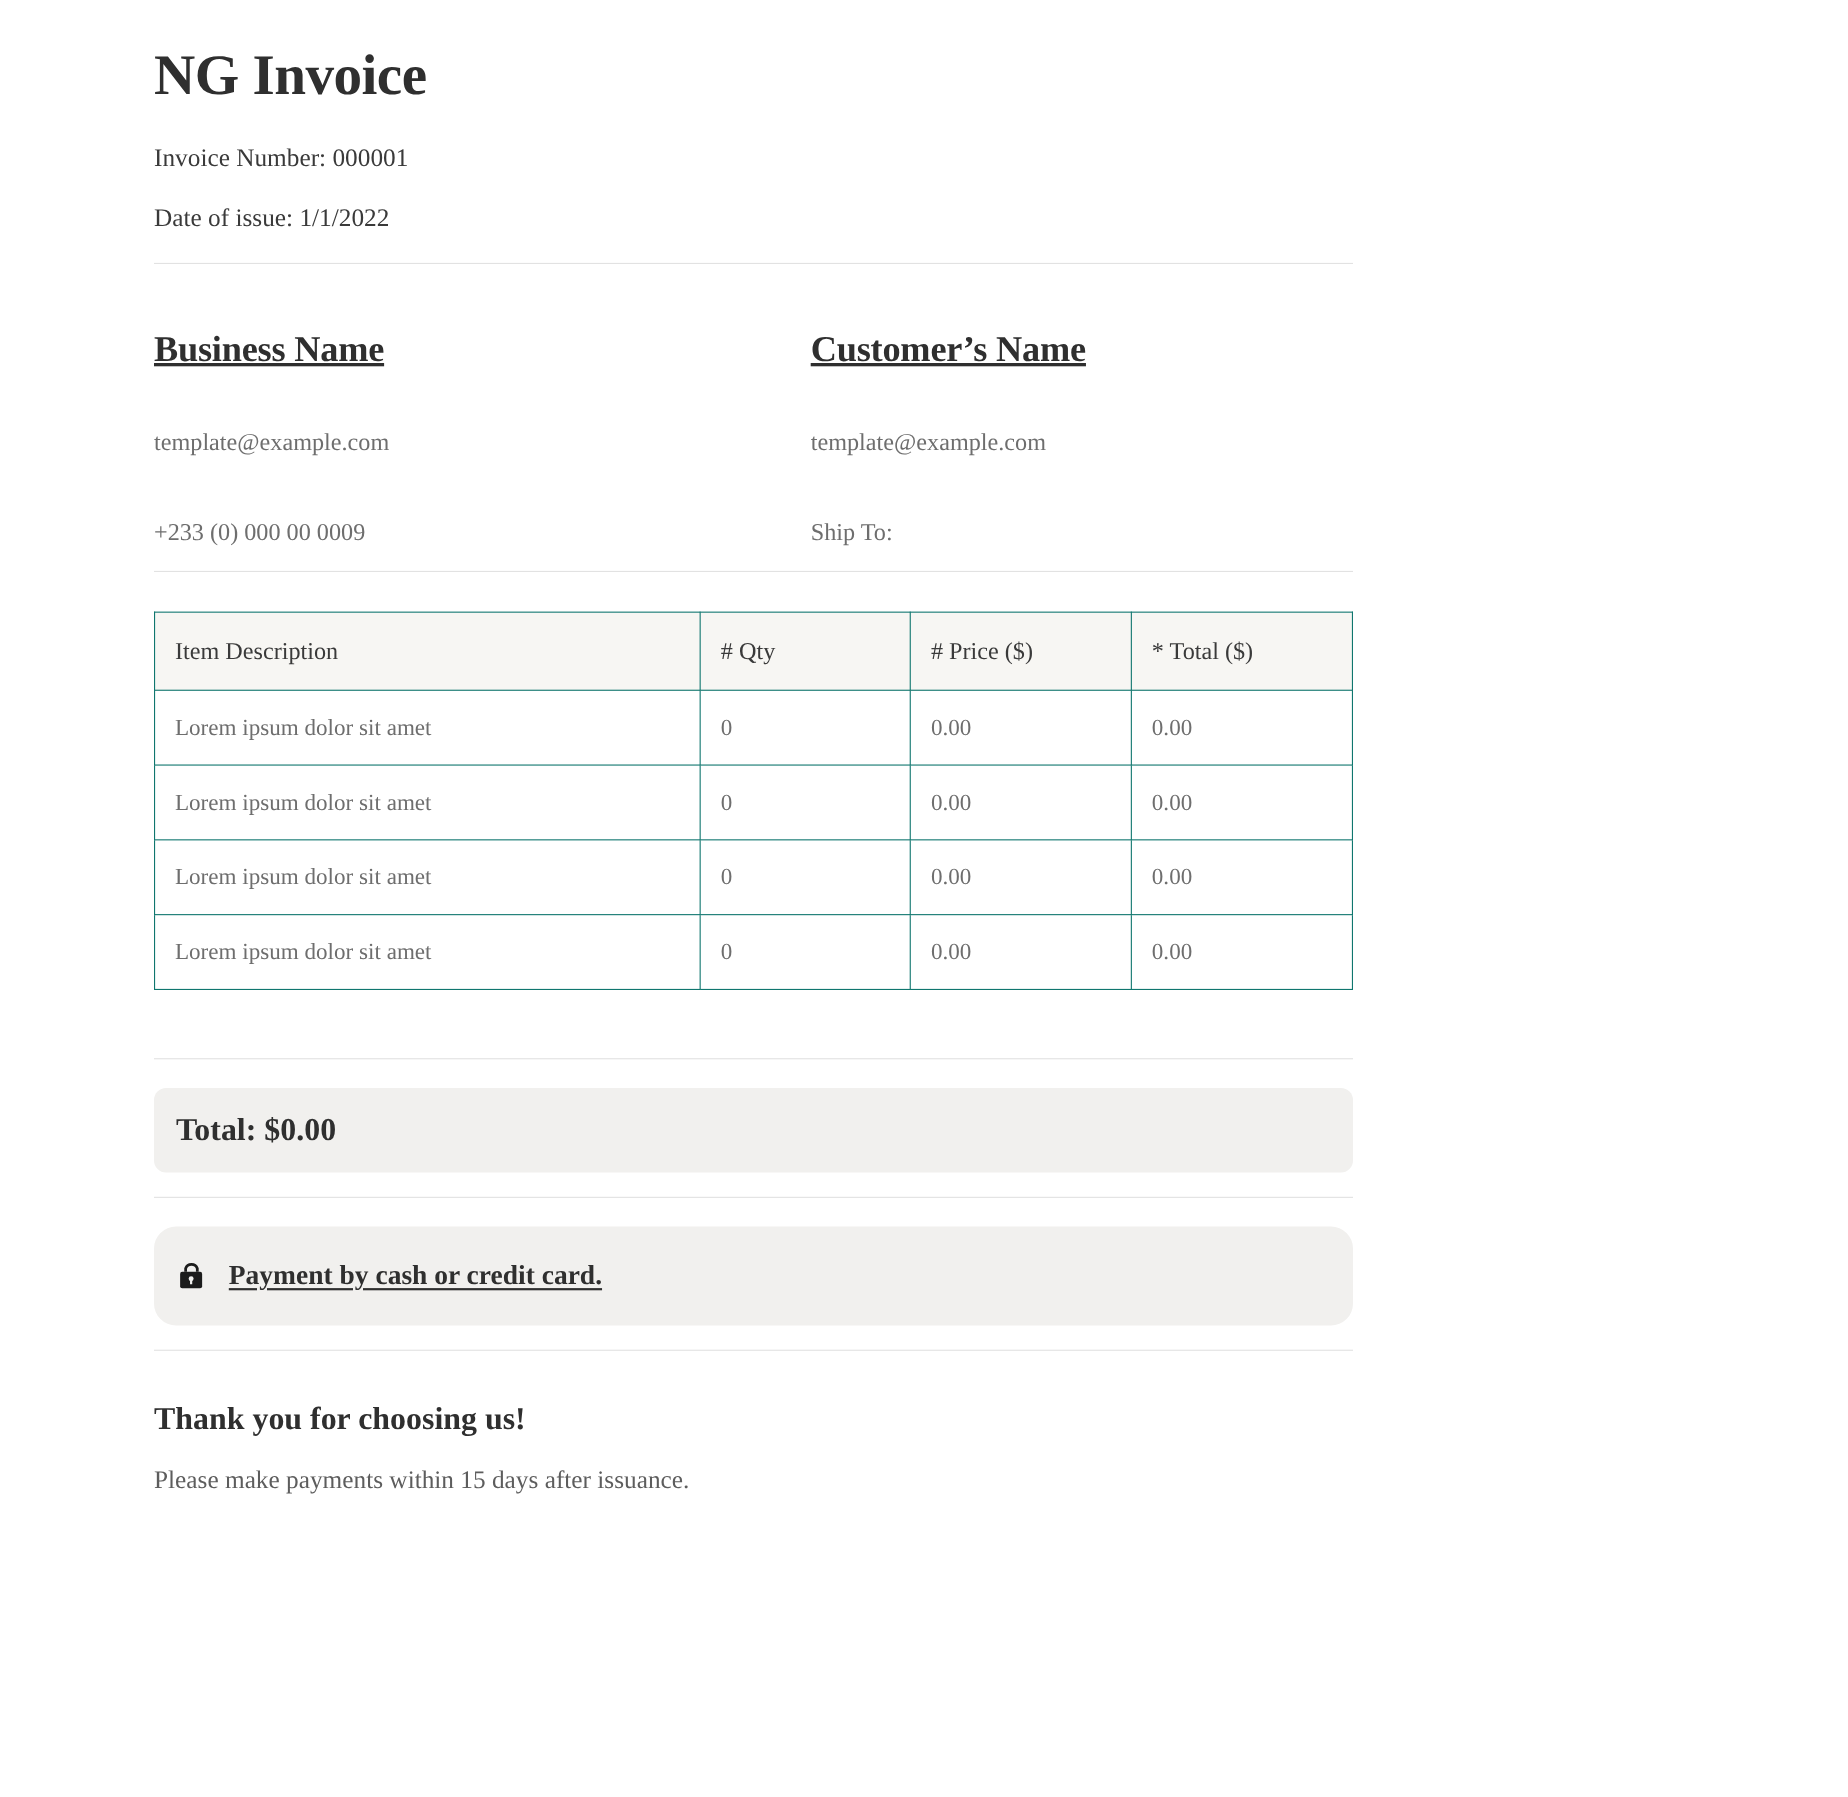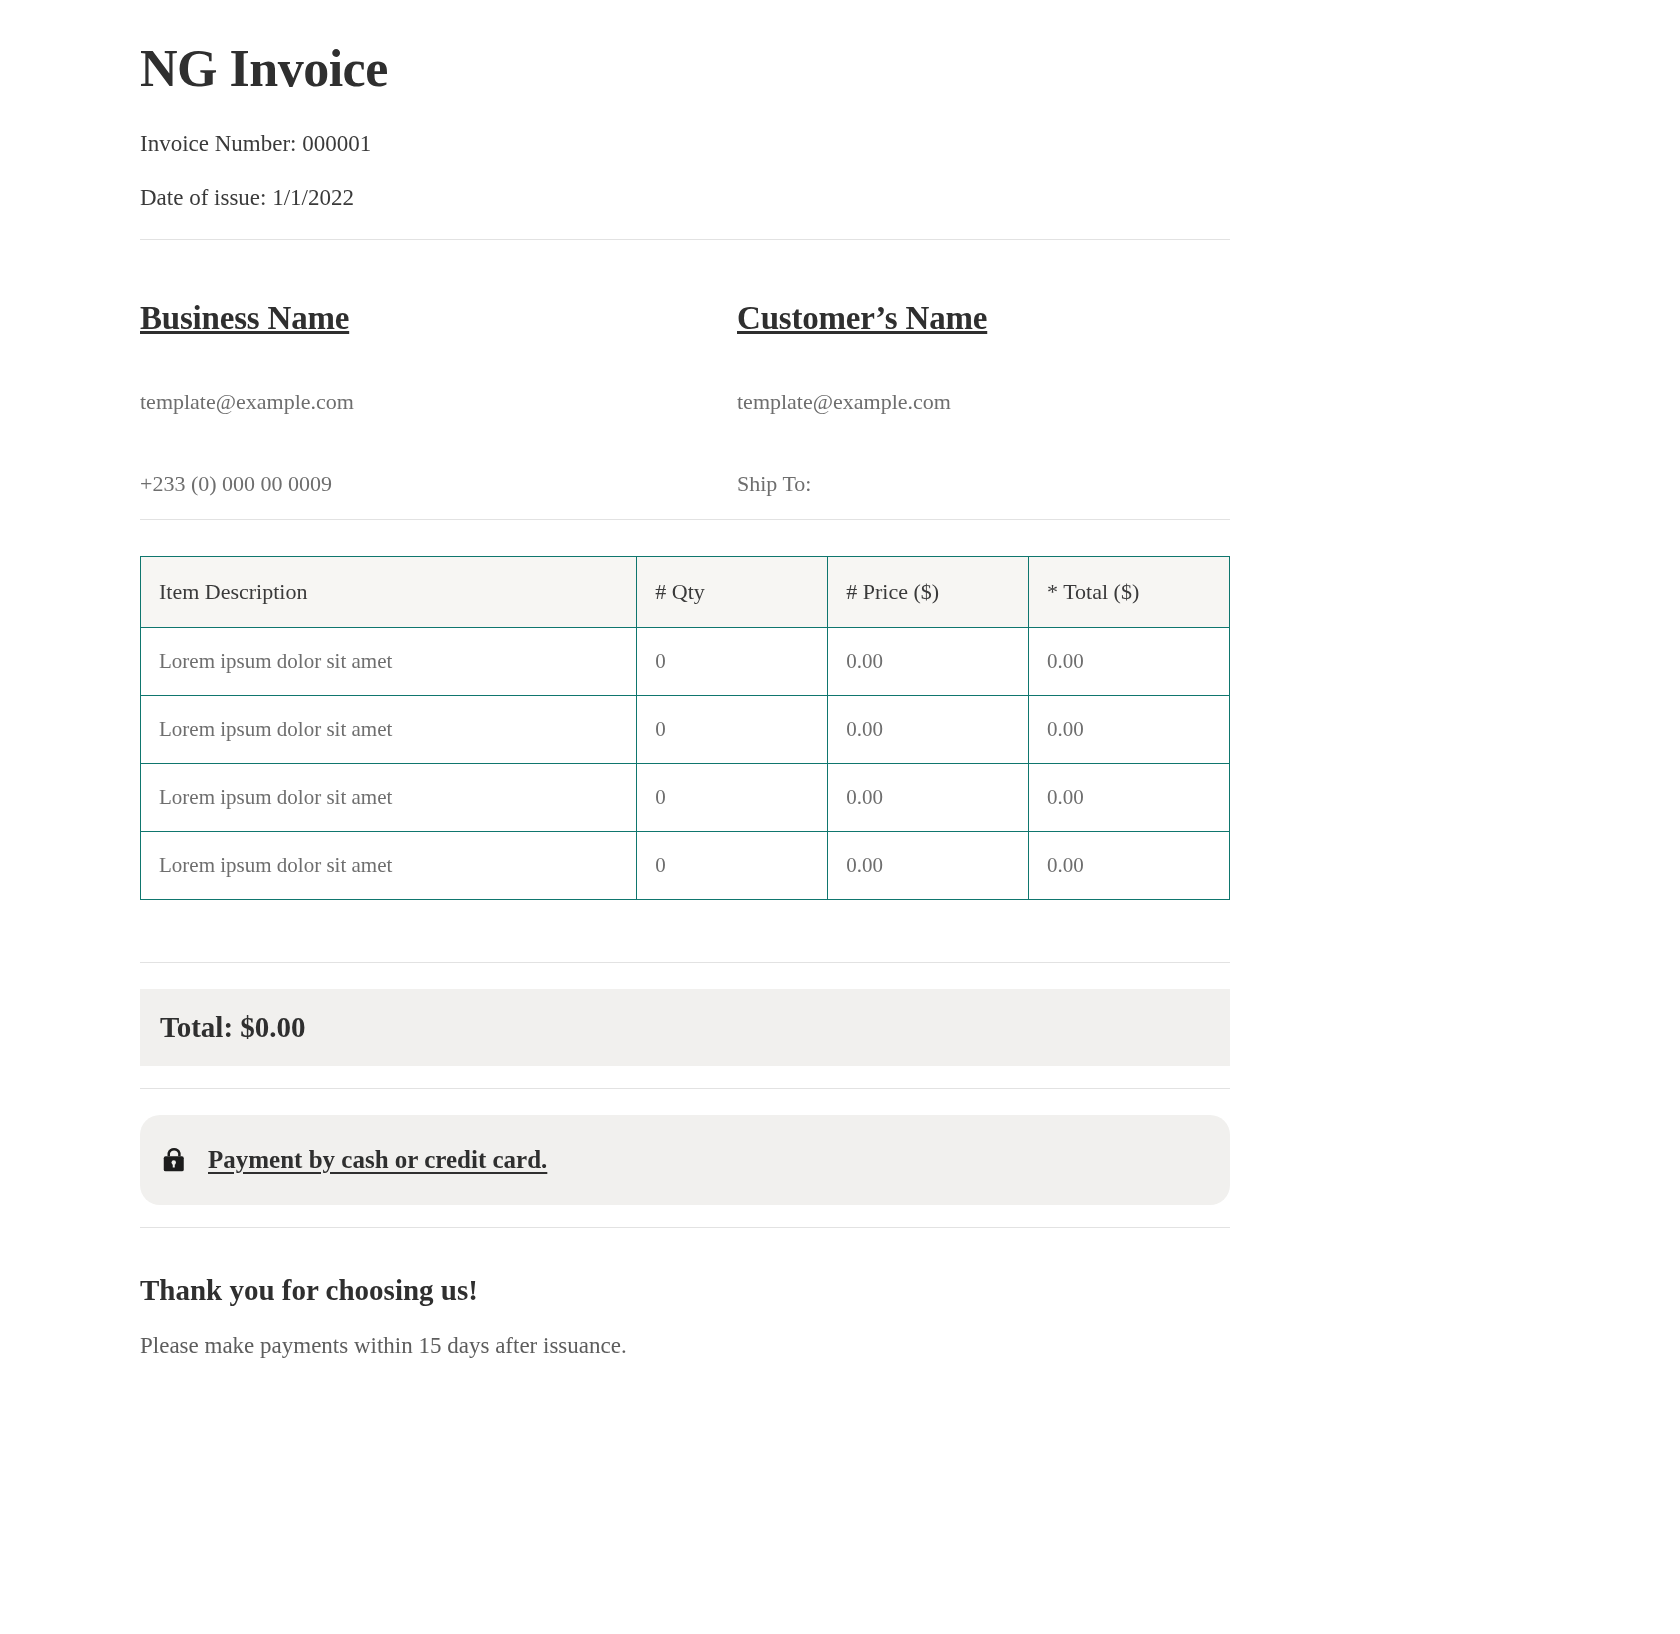--- a/index.html
+++ b/index.html
@@ -98,20 +98,21 @@
     font-size: 23px;
     color: #4a4a4a;
   }
   .total-bar {
     background: #f1f0ee;
     padding: 22px 20px;
     font-size: 29px;
     font-weight: bold;
     color: #2f2f2f;
     margin-top: 0;
+    border-radius: 11px;
   }
   .payment-bar {
     background: #f1f0ee;
     padding: 30px 20px;
     display: flex;
     align-items: center;
     gap: 18px;
     border-radius: 20px;
   }
   .payment-text {

